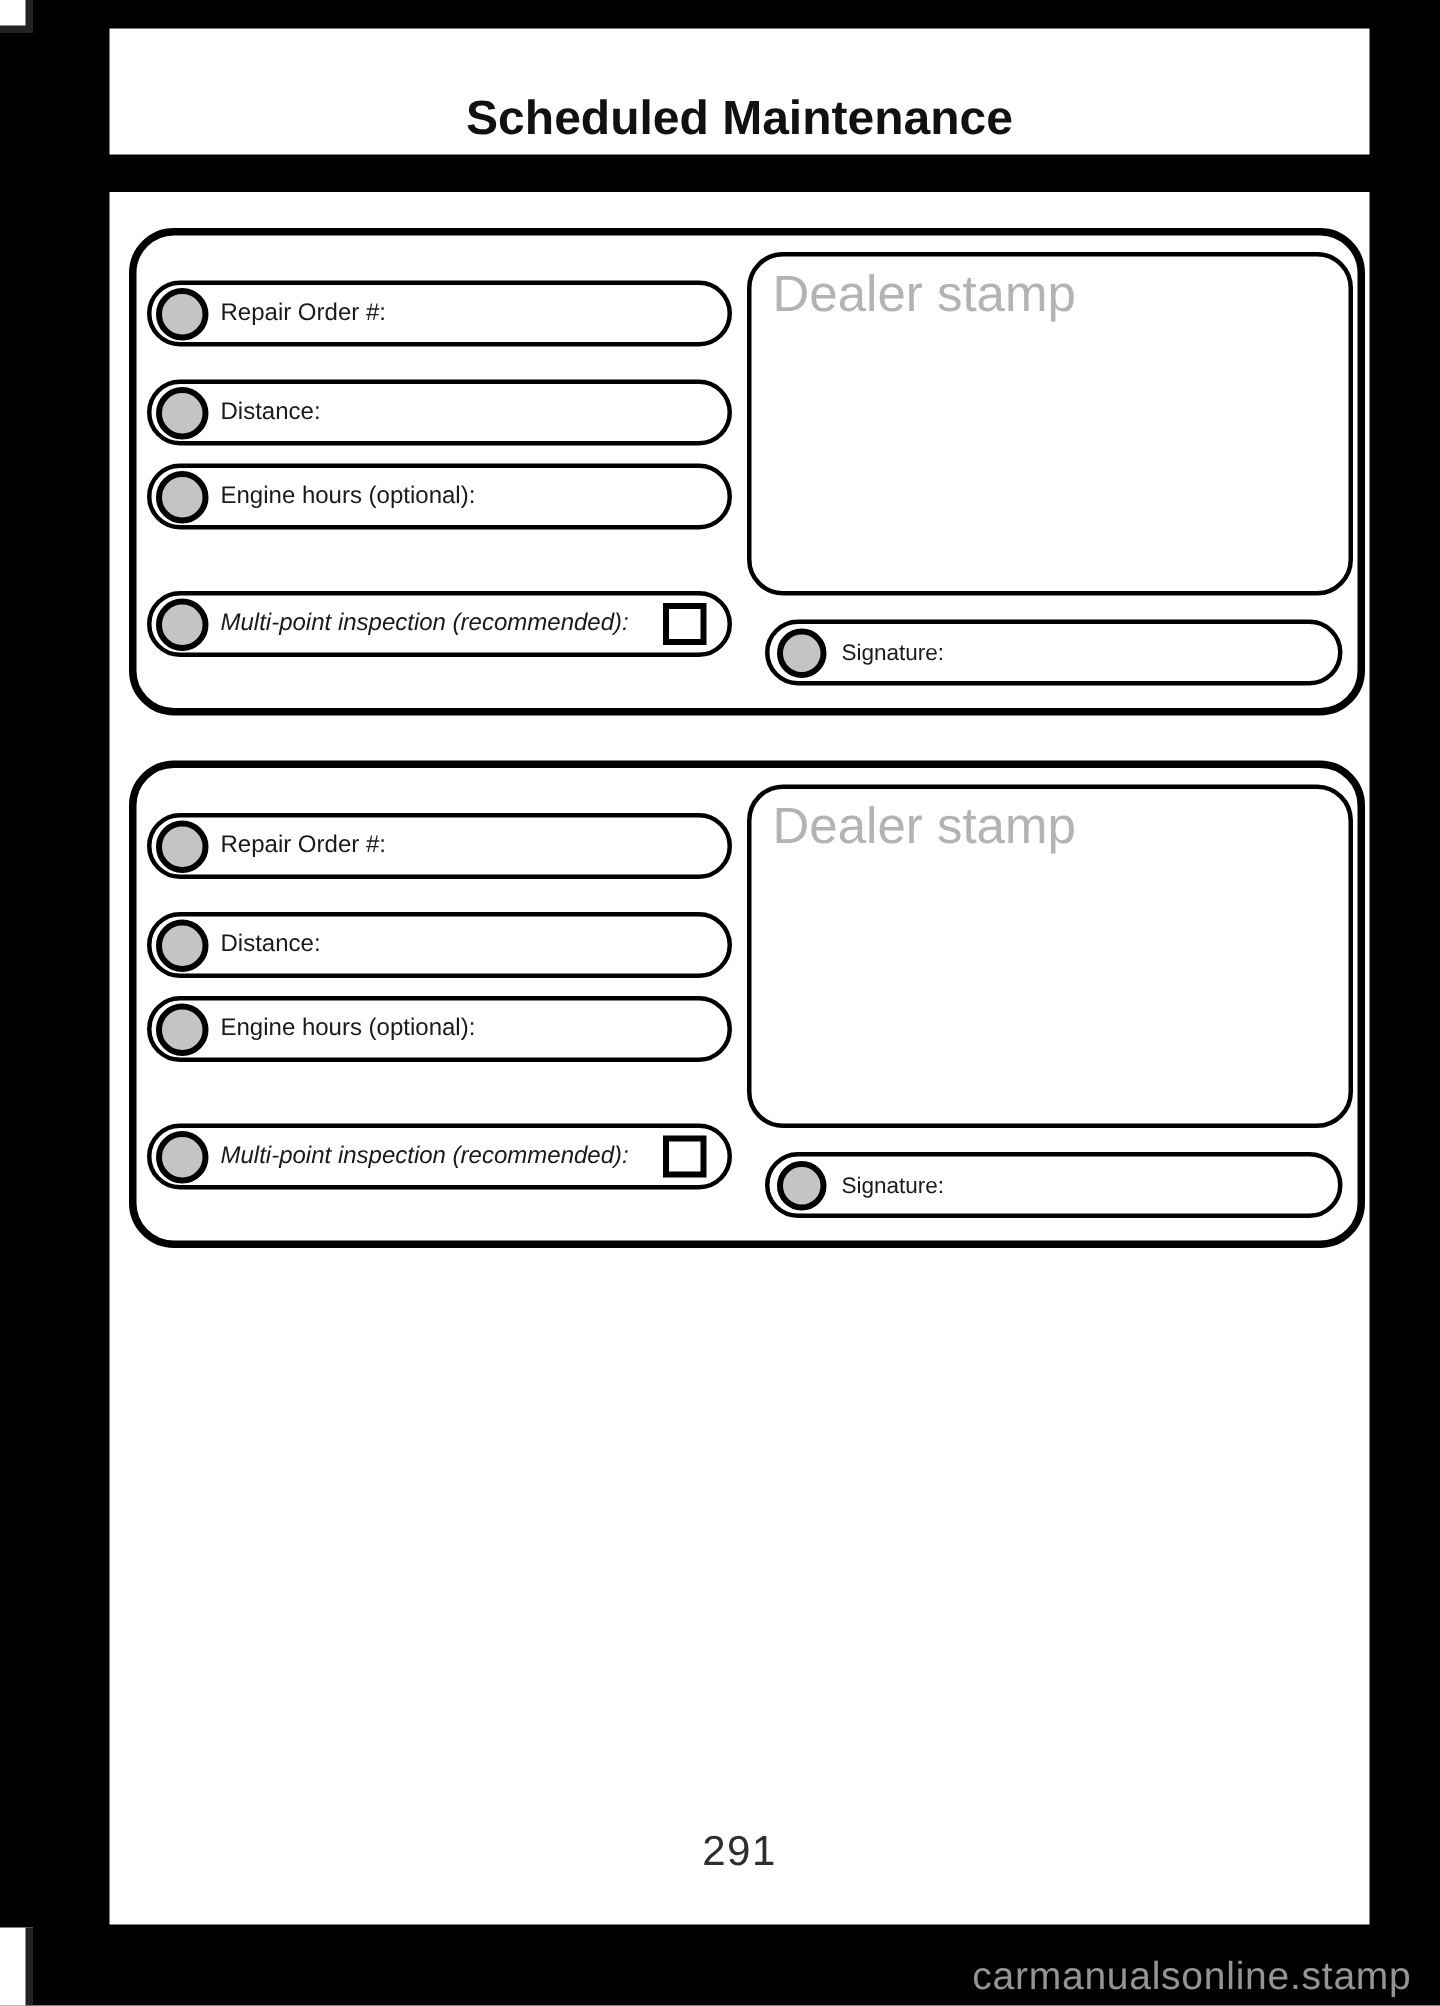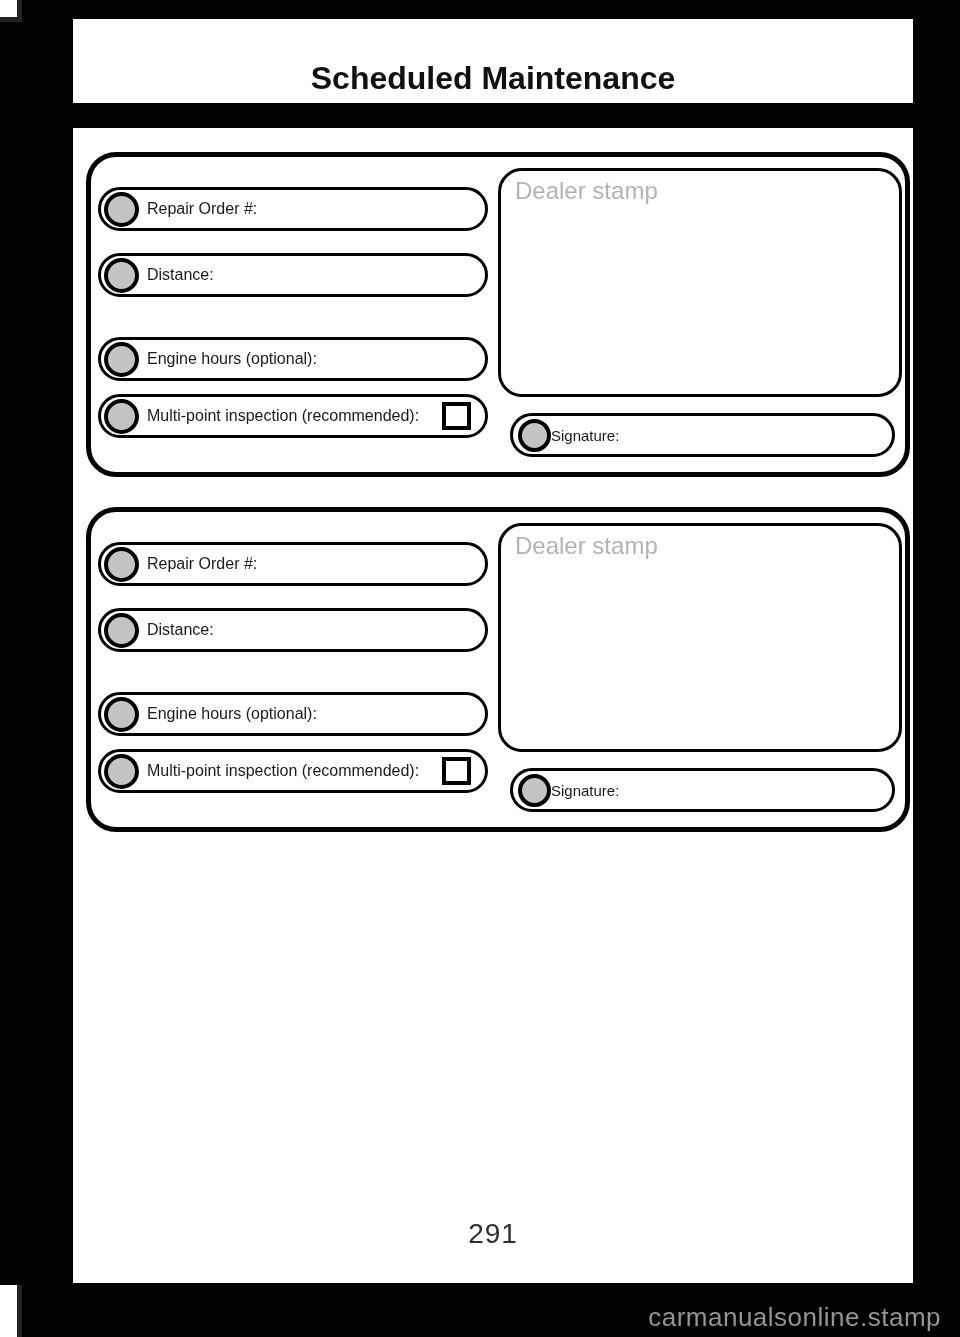--- a/index.html
+++ b/index.html
@@ -55,22 +55,22 @@
   .field-pill {
     position: absolute; left: 7px;
     width: 390px; height: 44px;
     border: 3px solid #000; border-radius: 22px;
     box-sizing: border-box;
     display: flex; align-items: center;
     background: #fff;
   }
   .field-pill.row-0 { top: 30px; }
   .field-pill.row-1 { top: 96px; }
-  .field-pill.row-2 { top: 180px; }
-  .field-pill.row-3 { top: 237px; }
+  .field-pill.row-2 { top: 152px; }
+  .field-pill.row-3 { top: 237px; font-style: italic; }
 
   .bubble {
     flex: none;
     width: 27px; height: 27px;
     margin-left: 3px;
     background: #c4c4c4;
     border: 4px solid #000; border-radius: 50%;
   }
   .field-label {
     margin-left: 8px;
@@ -85,39 +85,40 @@
   }
 
   .stamp-box {
     position: absolute; left: 407px; top: 11px;
     width: 404px; height: 229px;
     border: 3px solid #000; border-radius: 24px;
     box-sizing: border-box; background: #fff;
   }
   .stamp-placeholder {
     padding: 8px 0 0 14px;
-    font-size: 24px; color: #b3b3b3; line-height: 1;
+    font-size: 34px; color: #b3b3b3; line-height: 1;
   }
 
   .signature-pill {
     position: absolute; left: 419px; top: 256px;
     width: 385px; height: 44px;
     border: 3px solid #000; border-radius: 22px;
     box-sizing: border-box;
     display: flex; align-items: center;
     background: #fff;
   }
   .signature-bubble {
     flex: none;
     width: 25px; height: 25px;
     margin-left: 5px;
     background: #c4c4c4;
     border: 4px solid #000; border-radius: 50%;
   }
   .signature-label {
+    margin-left: 10px;
     font-size: 15px; color: #1a1a1a; line-height: 1;
   }
 
   .page-number {
     position: absolute; left: 0; top: 1092px; width: 100%;
     text-align: center;
     font-size: 28px; color: #2e2e2e; line-height: 1;
     letter-spacing: 1px;
   }
 

